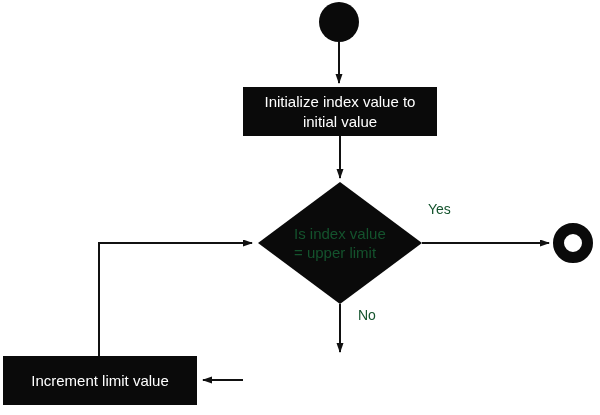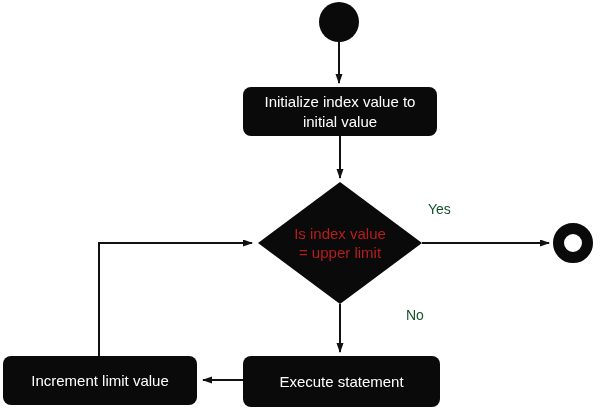--- a/index.html
+++ b/index.html
@@ -32,21 +32,20 @@
     background: #0a0a0a;
     color: #ffffff;
     display: flex;
     align-items: center;
     justify-content: center;
     text-align: center;
     font-size: 15px;
     line-height: 20px;
     box-sizing: border-box;
     padding: 2px 12px;
-    border-radius: 8px;
   }
   .node-initial {
     position: absolute;
     left: 319px;
     top: 2px;
     width: 40px;
     height: 40px;
     background: #0a0a0a;
     border-radius: 50%;
   }
@@ -76,35 +75,35 @@
     left: 0;
     top: 0;
     width: 100%;
     height: 100%;
     background: #0a0a0a;
     clip-path: polygon(50% 0, 100% 50%, 50% 100%, 0 50%);
   }
   .diamond-label {
     position: relative;
     width: 92px;
-    color: #b91c1c;
+    color: #14532d;
     font-size: 15px;
     line-height: 19px;
-    text-align: center;
+    text-align: left;
   }
   .rect-initialize { left: 243px; top: 87px;  width: 194px; height: 49px; }
   .rect-execute    { left: 243px; top: 356px; width: 197px; height: 51px; }
   .rect-increment  { left: 3px;   top: 356px; width: 194px; height: 49px; }
   .edge-label {
     position: absolute;
     color: #14532d;
     font-size: 14px;
   }
   .label-yes { left: 428px; top: 201px; }
-  .label-no  { left: 358px; top: 307px; margin-left: 48px; }
+  .label-no  { left: 358px; top: 307px; }
 </style>
 </head>
 <body>
 
 <div class="canvas">
 
   <svg class="connectors" viewBox="0 0 600 415" xmlns="http://www.w3.org/2000/svg">
     <defs>
       <marker id="arrow" markerUnits="userSpaceOnUse" markerWidth="12" markerHeight="10" refX="9" refY="3.5" orient="auto">
         <path d="M0,0 L10,3.5 L0,7 Z" fill="#111111"></path>
@@ -133,21 +132,18 @@
   <div class="node-decision">
     <div class="diamond-shape"></div>
     <div class="diamond-label">Is index value = upper limit</div>
   </div>
 
   <span class="edge-label label-yes">Yes</span>
   <span class="edge-label label-no">No</span>
 
   <div class="node-final"></div>
 
-  <div class="node-rect rect-execute">
-    <span>Execute statement</span>
-  </div>
 
   <div class="node-rect rect-increment">
     <span>Increment limit value</span>
   </div>
 
 </div>
 
 </body></html>

